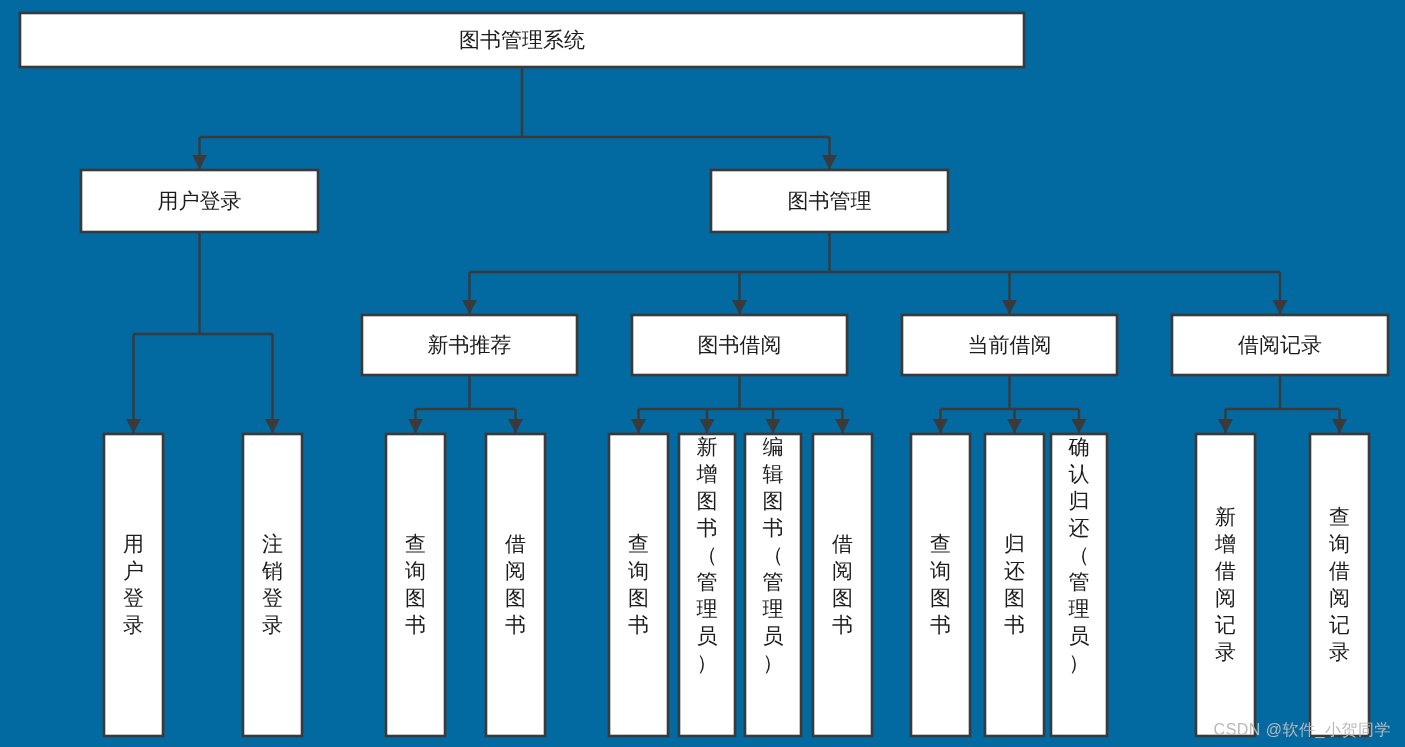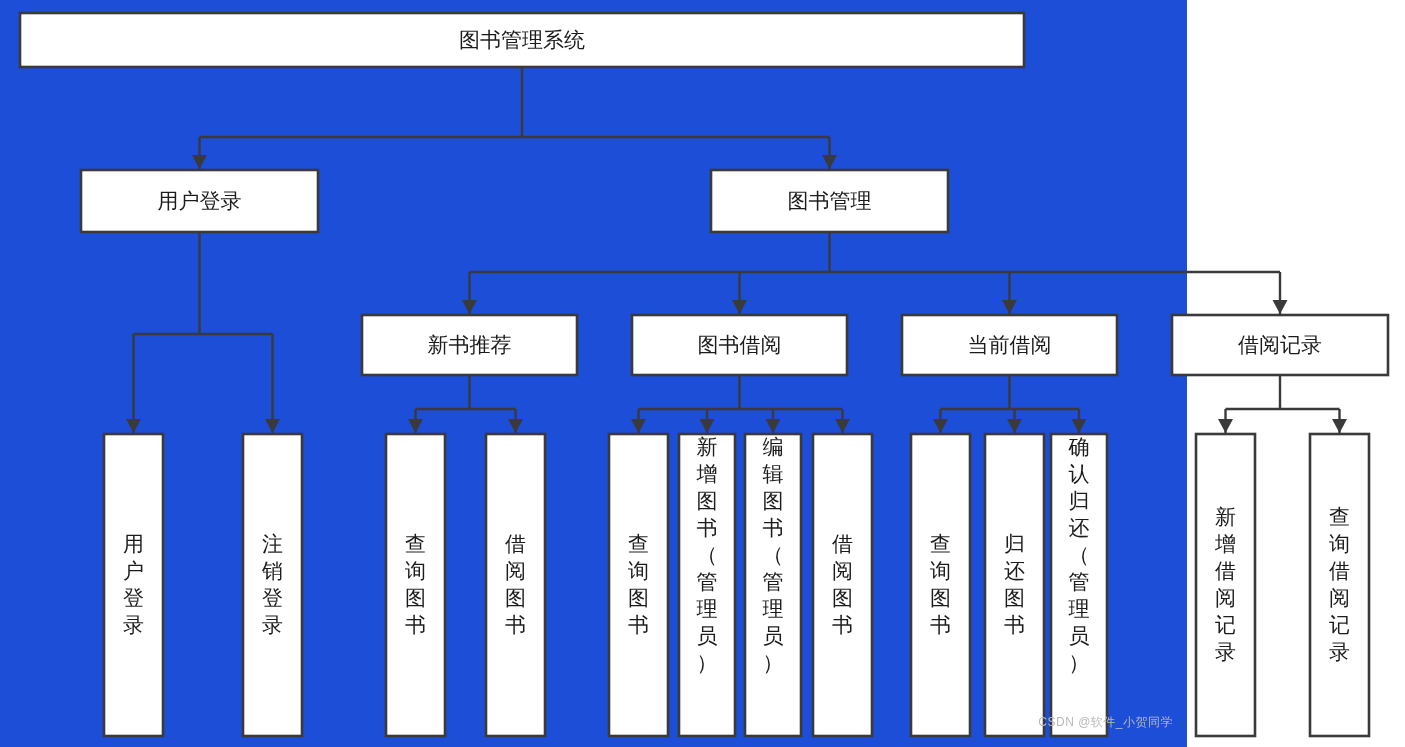--- a/index.html
+++ b/index.html
@@ -9,23 +9,23 @@
     background: #ffffff;
   }
   body {
     width: 1405px;
     height: 747px;
     font-family: "Liberation Sans", "DejaVu Sans", sans-serif;
     overflow: hidden;
   }
   #diagram-root {
     position: relative;
-    width: 1187px;
+    width: 1405px;
     height: 747px;
-    background: #1d4ed8;
+    background: #0369a1;
     text-decoration: underline;
   }
   svg#flowchart {
     position: absolute;
     left: 0;
     top: 0;
     width: 1405px;
     height: 747px;
     display: block;
   }
@@ -53,23 +53,23 @@
   }
   .node-label-v {
     font-family: "Liberation Sans", "DejaVu Sans", sans-serif;
     font-size: 21px;
     fill: #1c1c1c;
     text-anchor: middle;
   }
   .watermark {
     position: absolute;
     right: 14px;
-    bottom: 16px;
-    font-family: "Liberation Sans", "DejaVu Sans", sans-serif;
-    font-size: 12px;
+    bottom: 6px;
+    font-family: "Liberation Sans", "DejaVu Sans", sans-serif;
+    font-size: 16px;
     color: #b9b9b9;
     letter-spacing: 0.5px;
     white-space: nowrap;
     user-select: none;
   }
 </style>
 </head>
 <body>
 
 <div id="diagram-root">

